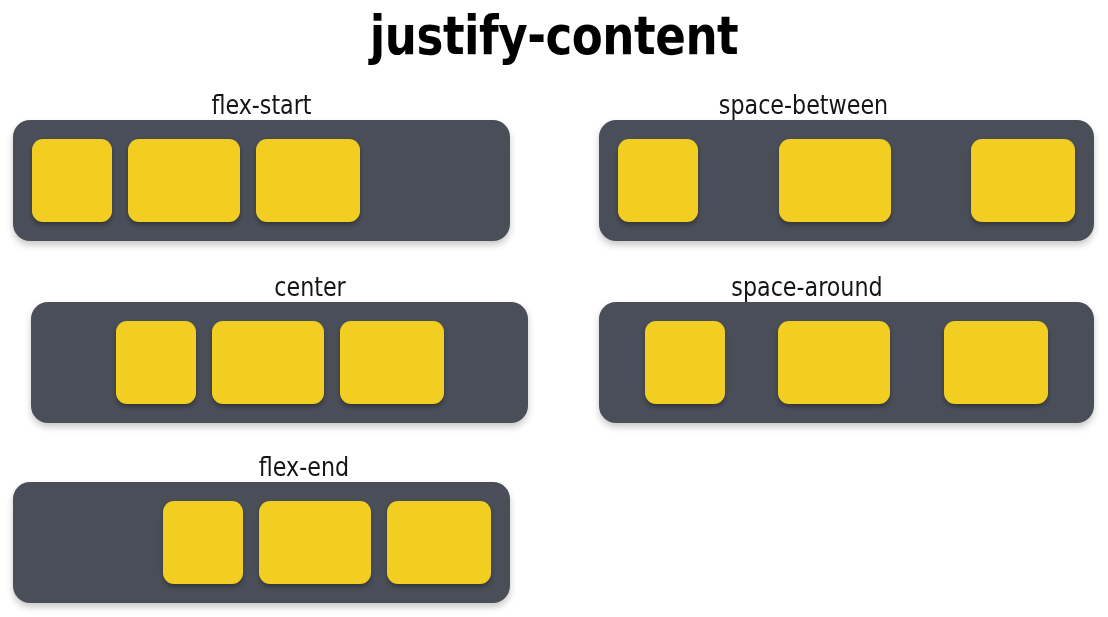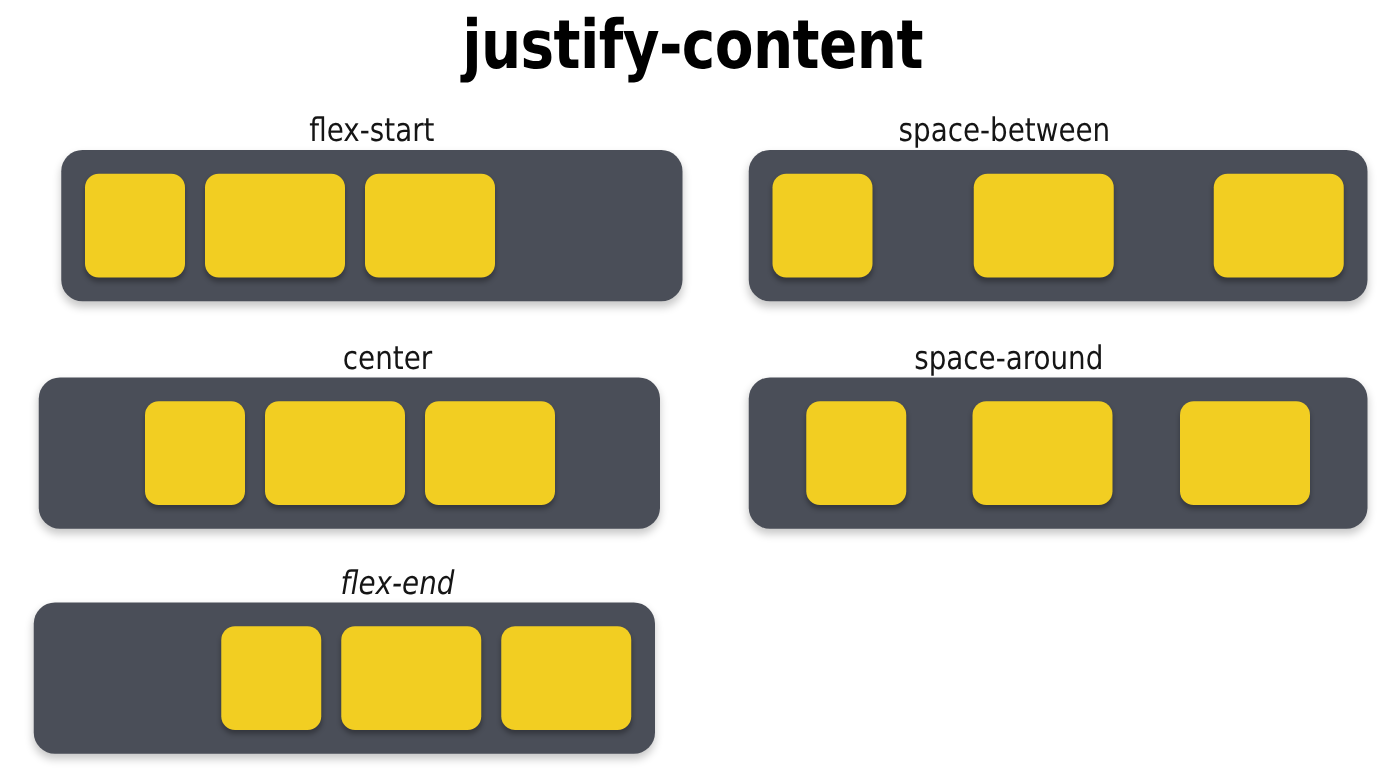--- a/index.html
+++ b/index.html
@@ -78,23 +78,23 @@
 
   
   .j-flex-start .box,
   .j-center .box,
   .j-flex-end .box { margin-right: 16px; }
   .j-flex-start .box:last-child,
   .j-center .box:last-child,
   .j-flex-end .box:last-child { margin-right: 0; }
 
   
-  #demo-flex-start    { left: 13px;  top: 90px;  width: 497px; margin-left: 36px; }
+  #demo-flex-start    { left: 13px;  top: 90px;  width: 497px; }
   #demo-center        { left: 13px;  top: 272px; width: 558px; padding-left: 18px; }
-  #demo-flex-end      { left: 27px;  top: 452px; width: 582px; font-style: italic; }
+  #demo-flex-end      { left: 13px;  top: 452px; width: 582px; }
   #demo-space-between { left: 599px; top: 90px;  width: 409px; }
   #demo-space-around  { left: 599px; top: 272px; width: 416px; }
 </style>
 </head>
 <body style="background: rgb(255, 255, 255);">
 
 <div id="page-title" style="color: rgb(0, 0, 0);">justify-content</div>
 
 <div class="demo" id="demo-flex-start">
   <div class="demo-label" style="color: rgb(21, 21, 21);">flex-start</div>

